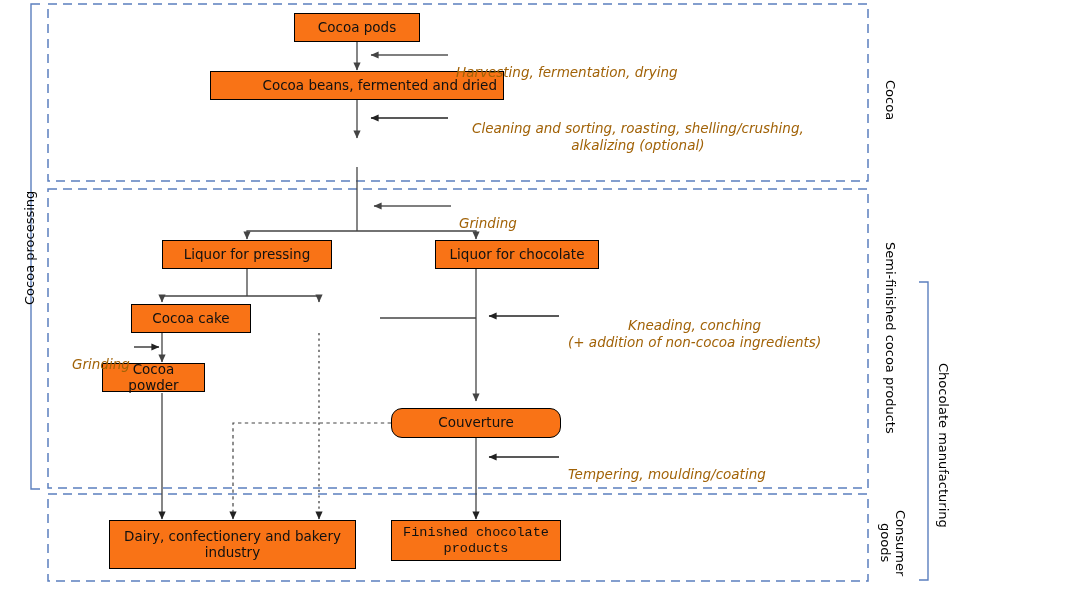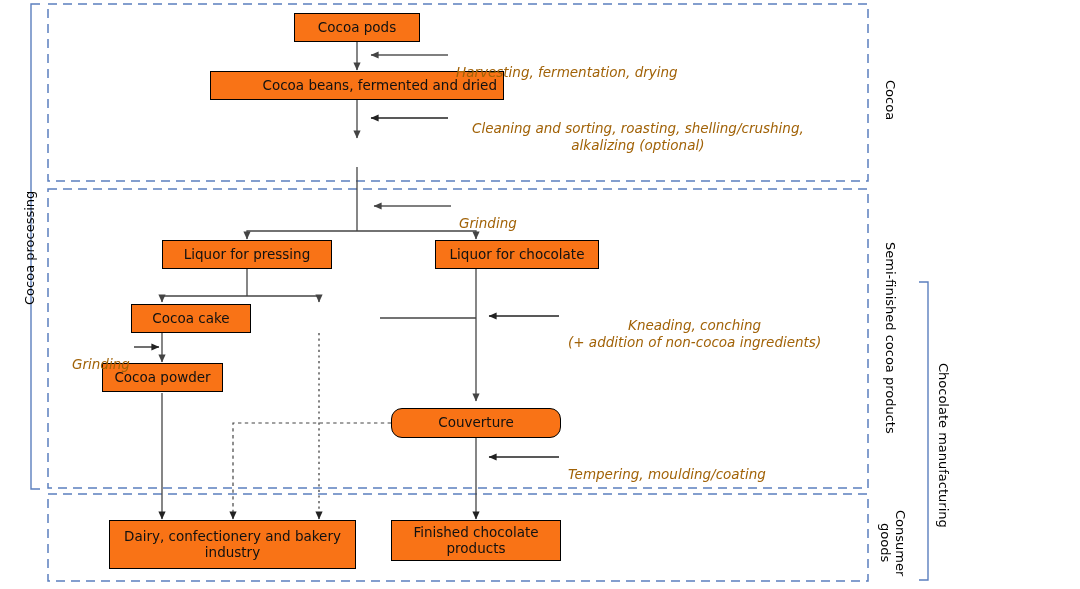--- a/index.html
+++ b/index.html
@@ -96,33 +96,33 @@
 
   <div class="node" style="left:391px;top:240px;width:164px;height:29px;margin-left:44px;">
     <span>Liquor for chocolate</span>
   </div>
 
   <div class="node" style="left:102px;top:304px;width:120px;height:29px;margin-left:29px;">
     <span>Cocoa cake</span>
   </div>
 
 
-  <div class="node" style="left:102px;top:363px;width:121px;height:29px;">
+  <div class="node" style="left:102px;top:363px;width:103px;height:29px;">
     <span>Cocoa powder</span>
   </div>
 
   <div class="node" style="left:391px;top:408px;width:170px;height:30px;border-radius:11px;">
     <span>Couverture</span>
   </div>
 
   <div class="node" style="left:109px;top:520px;width:247px;height:49px;">
     <span>Dairy, confectionery and bakery industry</span>
   </div>
 
-  <div class="node" style="left:391px;top:520px;width:170px;height:41px;">
+  <div class="node" style="left:391px;top:520px;width:170px;height:41px;font-family:Liberation Mono, monospace;">
     <span>Finished chocolate products</span>
   </div>
 
   <div class="proc-label" style="left:456px;top:47px;">
     <span>Harvesting, fermentation, drying</span>
   </div>
 
   <div class="proc-label" style="left:456px;top:103px;margin-left:16px;">
     <span>Cleaning and sorting, roasting, shelling/crushing,
 alkalizing (optional)</span>

